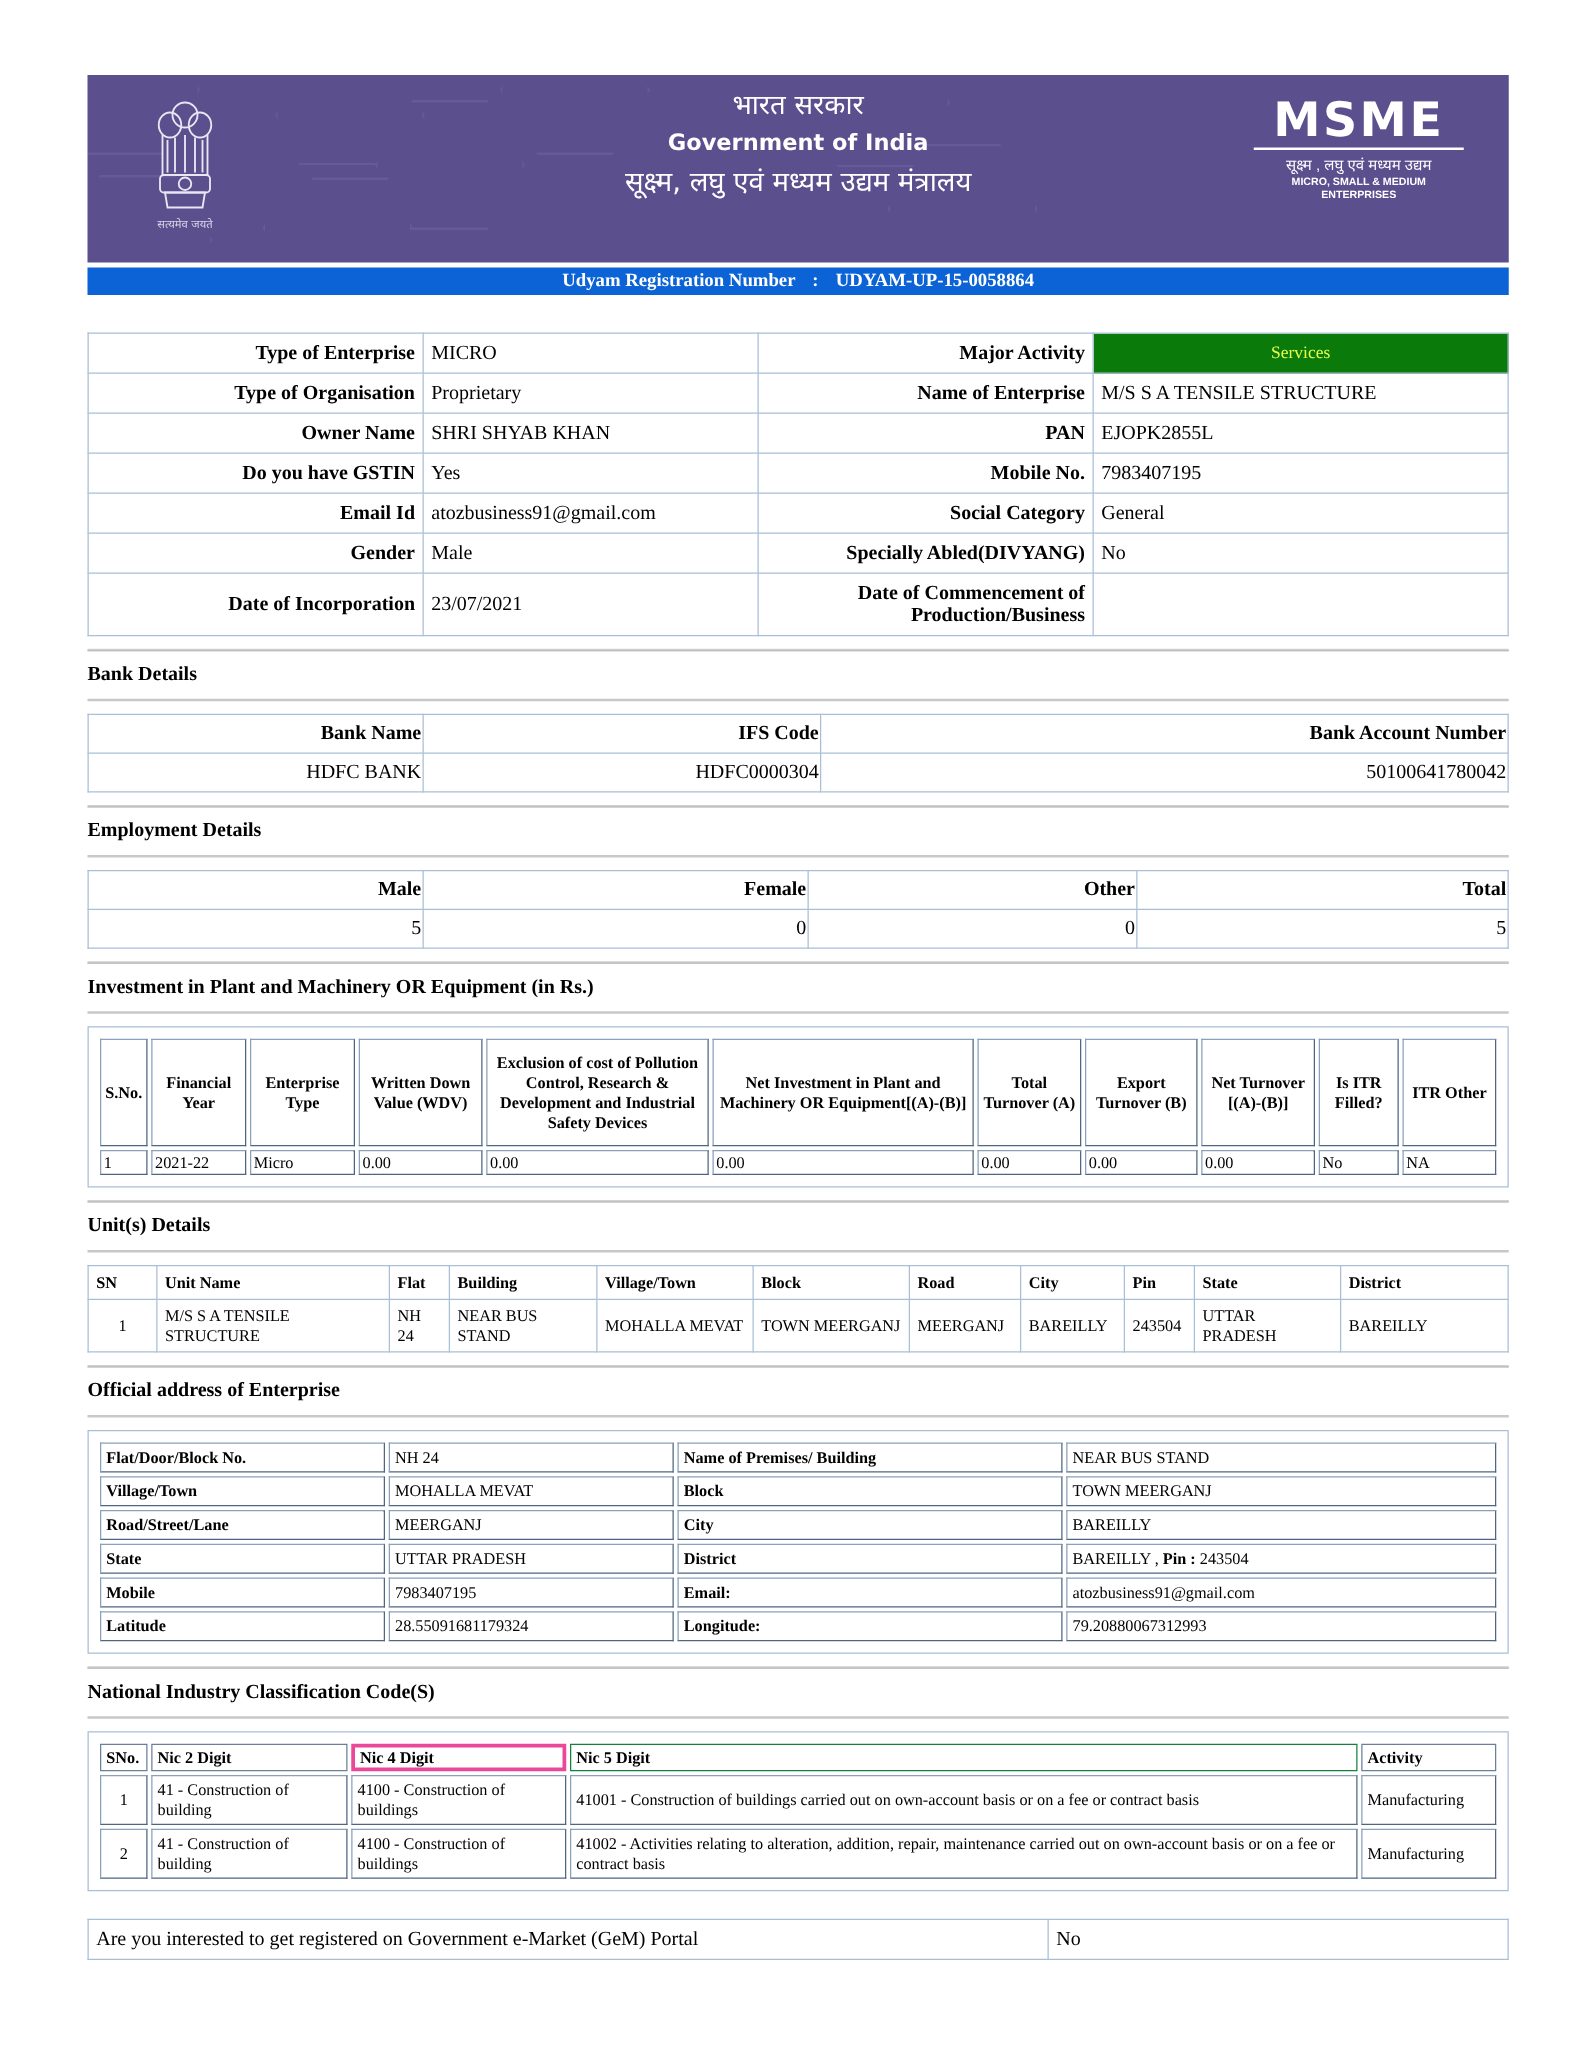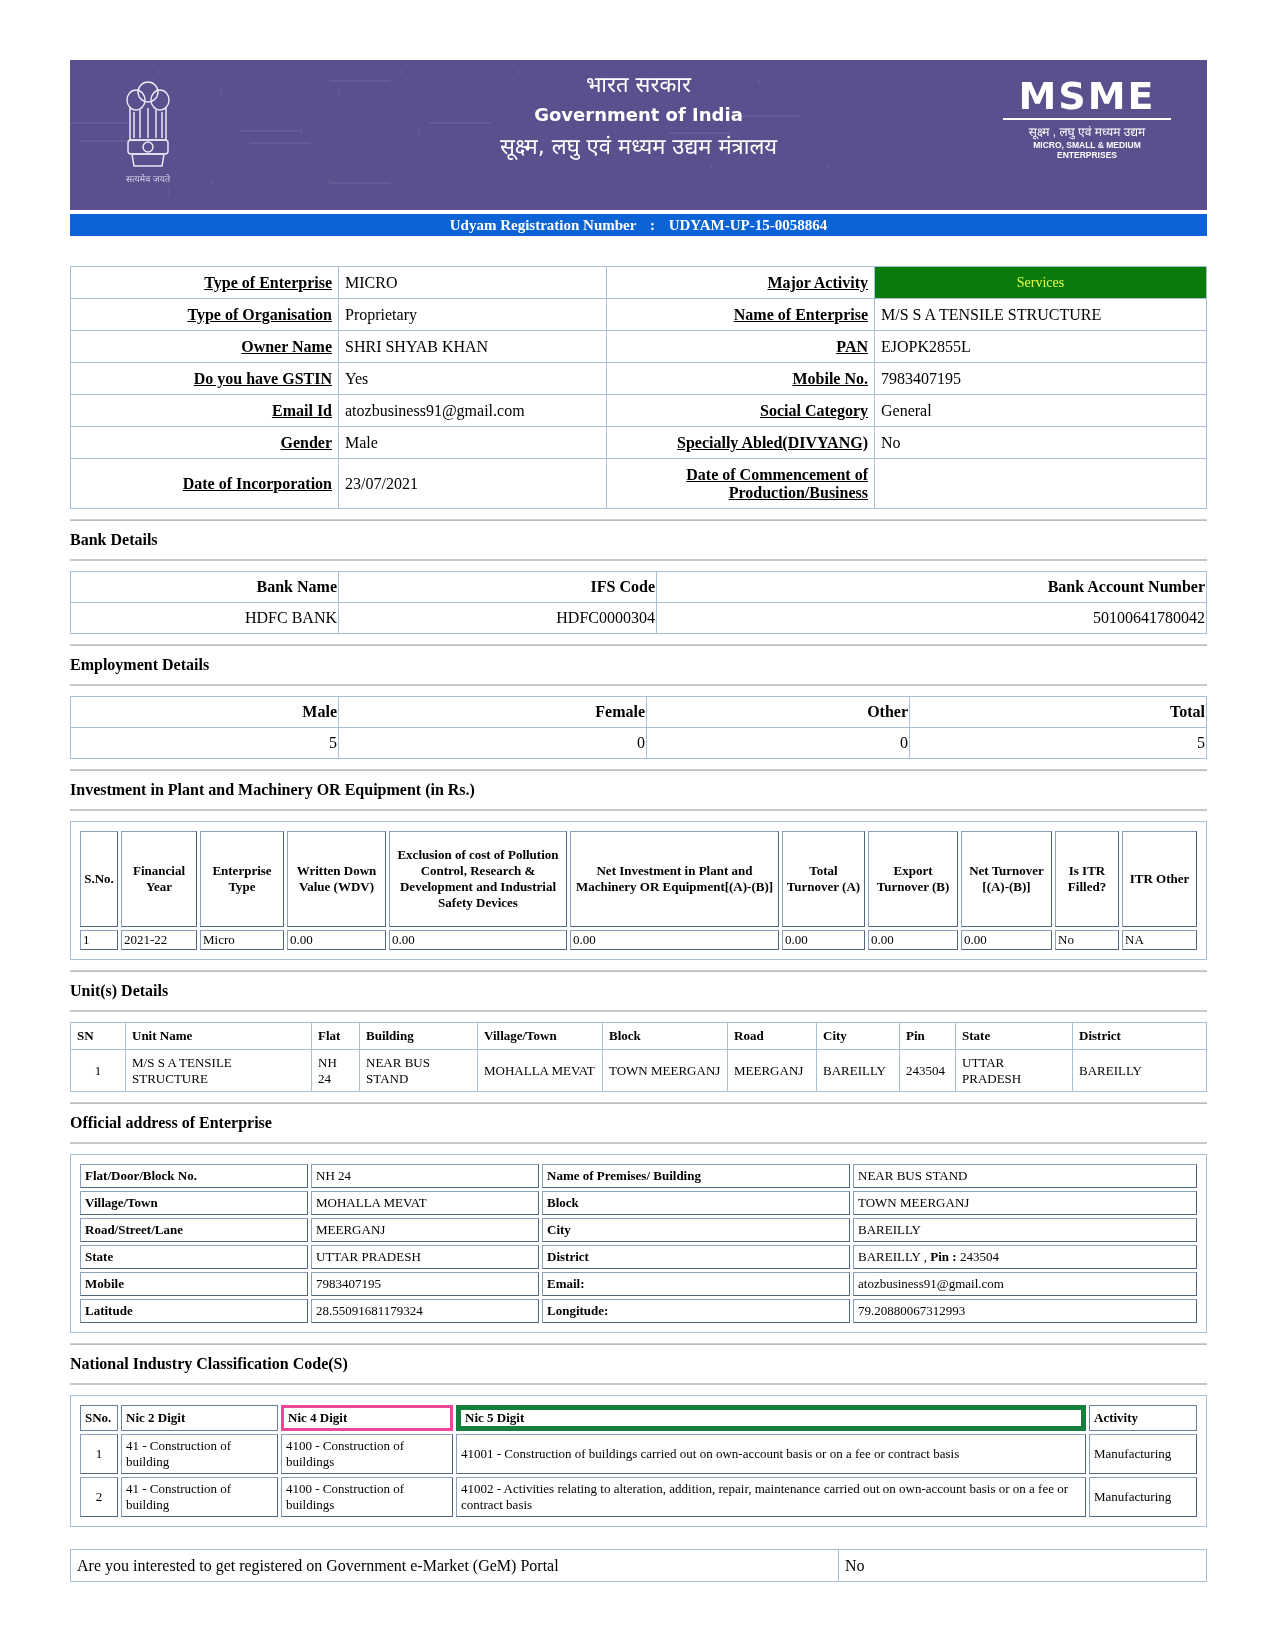--- a/index.html
+++ b/index.html
@@ -27,37 +27,37 @@
   .regbar { margin-top: 4px; height: 22px; background: #0b63d6; color: #fff; text-align: center; font-weight: bold; font-size: 15px; line-height: 22px; }
   .regbar .sep { margin: 0 10px; }
 
   table { border-collapse: collapse; }
   .grid { width: 100%; border: 1px solid #a9bfd8; }
   .grid td, .grid th { border: 1px solid #a9bfd8; }
 
   
   .info { margin-top: 30px; }
   .info td { height: 32px; font-size: 16px; padding: 0 6px; }
-  .info td.lbl { font-weight: bold; text-align: right; text-decoration: underline; }
+  .info td.lbl { font-weight: bold; text-align: right; }
   .info td.val { text-align: left; }
   .info td.green { background: #0a7a0a; color: #e8ff4a; text-align: center; font-size: 14px; }
   .info tr.tall td { height: 50px; }
 
   .hr { height: 2px; background: #d0d0d0; border-bottom: 1px solid #bdbdbd; margin: 10px 0 0 0; }
   .section-title { font-weight: bold; font-size: 16px; margin: 10px 0 10px 0; }
   .hr2 { height: 2px; background: #c8c8c8; margin-bottom: 10px; }
 
   .center-tbl td, .center-tbl th { height: 31px; font-size: 16px; text-align: right; }
   .center-tbl th { font-weight: bold; }
 
   
   .inv-wrap { border: 1px solid #a9bfd8; padding: 6px; }
   .inv { width: 100%; border-collapse: separate; border-spacing: 3px; }
   .inv th, .inv td { border: 1px solid #6c7f99; border-color: #8aa0bc #506680 #506680 #8aa0bc; }
-  .inv th { font-size: 13px; font-weight: bold; padding: 2px 2px; line-height: 16px; height: 96px; }
+  .inv th { font-size: 13px; font-weight: bold; padding: 2px 2px; line-height: 16px; height: 86px; }
   .inv td { font-size: 13px; padding: 1px 2px; height: 18px; }
 
   
   .units th { font-size: 13px; text-align: left; padding: 0 6px; height: 27px; }
   .units td { font-size: 13px; text-align: left; padding: 2px 6px; height: 42px; line-height: 16px; }
   .units td.c { text-align: center; }
 
   
   .addr-wrap { border: 1px solid #a9bfd8; padding: 6px; }
   .addr { width: 100%; border-collapse: separate; border-spacing: 3px; }
@@ -386,21 +386,21 @@
           <col style="width:157px">
           <col style="width:172px">
           <col style="width:630px">
           <col>
         </colgroup>
       <tbody>
           <tr>
         <th class="b" style="border:1px solid #6c7f99;">SNo.</th>
         <th style="border:1px solid #6c7f99;">Nic 2 Digit</th>
         <th style="border:3px solid #ec4899;">Nic 4 Digit</th>
-        <th style="border:5px solid #15803d;">Nic 5 Digit</th>
+        <th style="border:1px solid #15803d;">Nic 5 Digit</th>
         <th style="border:1px solid #6c7f99;">Activity</th>
       </tr>
       <tr>
         <td class="c">1</td>
         <td>41 - Construction of building</td>
         <td>4100 - Construction of buildings</td>
         <td>41001 - Construction of buildings carried out on own-account basis or on a fee or contract basis</td>
         <td>Manufacturing</td>
       </tr>
       <tr>

